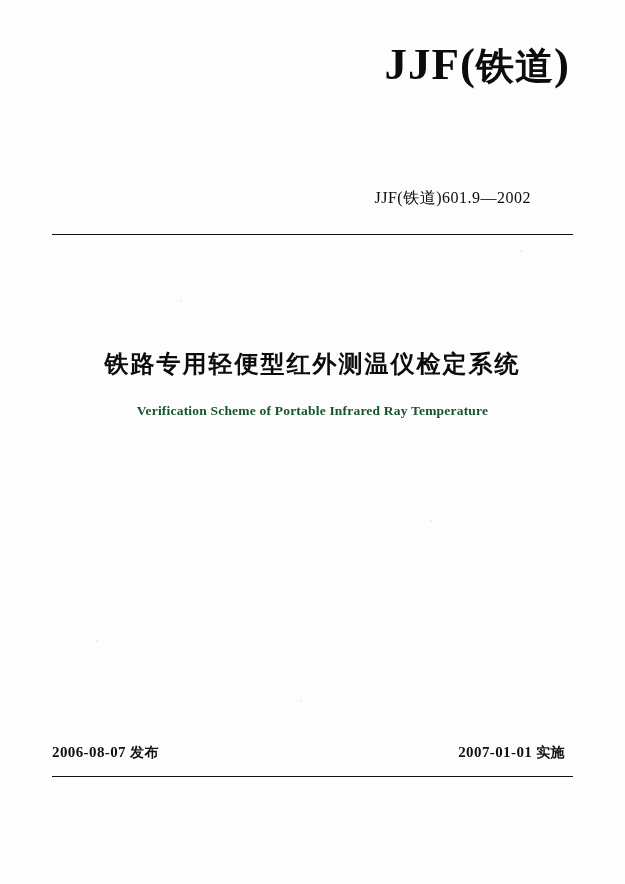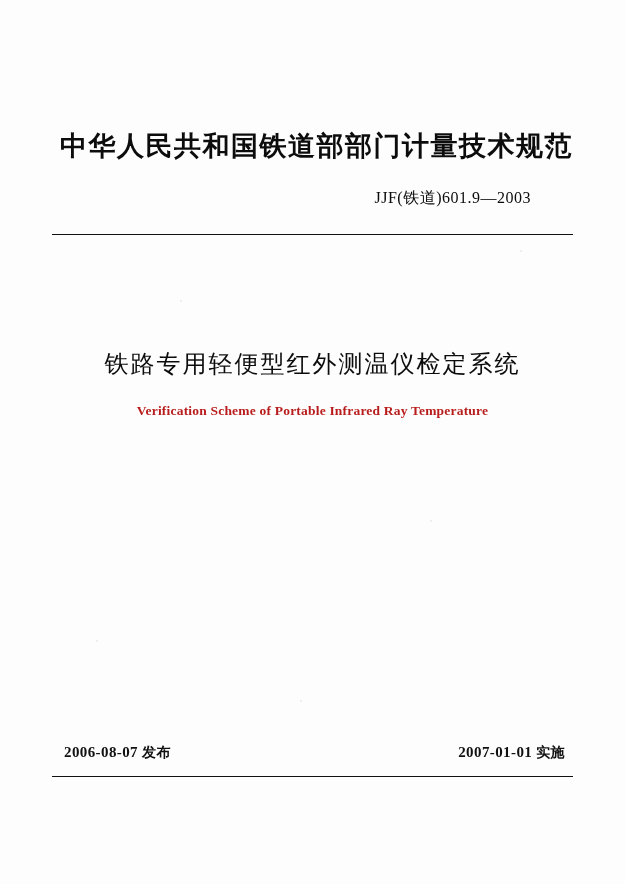--- a/index.html
+++ b/index.html
@@ -76,49 +76,49 @@
     border-top: 1.6px solid #111111;
   }
   
   .title-cn {
     position: absolute;
     left: 52px;
     right: 52px;
     top: 348px;
     text-align: center;
     font-family: "DejaVu Sans", sans-serif;
-    font-weight: normal;
+    font-weight: bold;
     font-size: 24px;
     letter-spacing: 2px;
     color: #0c0c0c;
   }
   .title-en {
     position: absolute;
     left: 90px;
     right: 90px;
     top: 400px;
     text-align: center;
     font-family: "Liberation Serif", serif;
     font-weight: bold;
     font-size: 13.5px;
     line-height: 1.65;
     letter-spacing: 0.2px;
-    color: #b91c1c;
+    color: #14532d;
   }
   
   .issue-row {
     position: absolute;
     left: 52px;
     right: 52px;
     top: 744px;
     height: 22px;
   }
   .issue-date {
     position: absolute;
-    left: 12px;
+    left: 0;
     top: 0;
     font-family: "Liberation Serif", serif;
     font-weight: bold;
     font-size: 15px;
     letter-spacing: 0.4px;
   }
   .issue-date .cn, .effective-date .cn {
     font-family: "DejaVu Sans", sans-serif;
     font-weight: bold;
     font-size: 14px;
@@ -168,24 +168,26 @@
     height: 2px;
     border-radius: 50%;
     opacity: .55;
   }
 </style>
 </head>
 <body>
 
 <div class="page">
 
-
-  <div class="org-line">中华人民共和国铁道部部门计量技术规范</div>
-
-  <div class="std-number">JJF(铁道)601.9—2003</div>
+  <div class="std-mark">
+    <span>JJF</span><span class="paren">(</span><span class="cn">铁道</span><span class="paren">)</span>
+  </div>
+
+
+  <div class="std-number">JJF(铁道)601.9—2002</div>
 
   <div class="rule-top"></div>
 
   <div class="title-cn">铁路专用轻便型红外测温仪检定系统</div>
 
   <div class="title-en">
     <div>Verification Scheme of Portable Infrared Ray Temperature</div>
   </div>
 
   <div class="issue-row">

